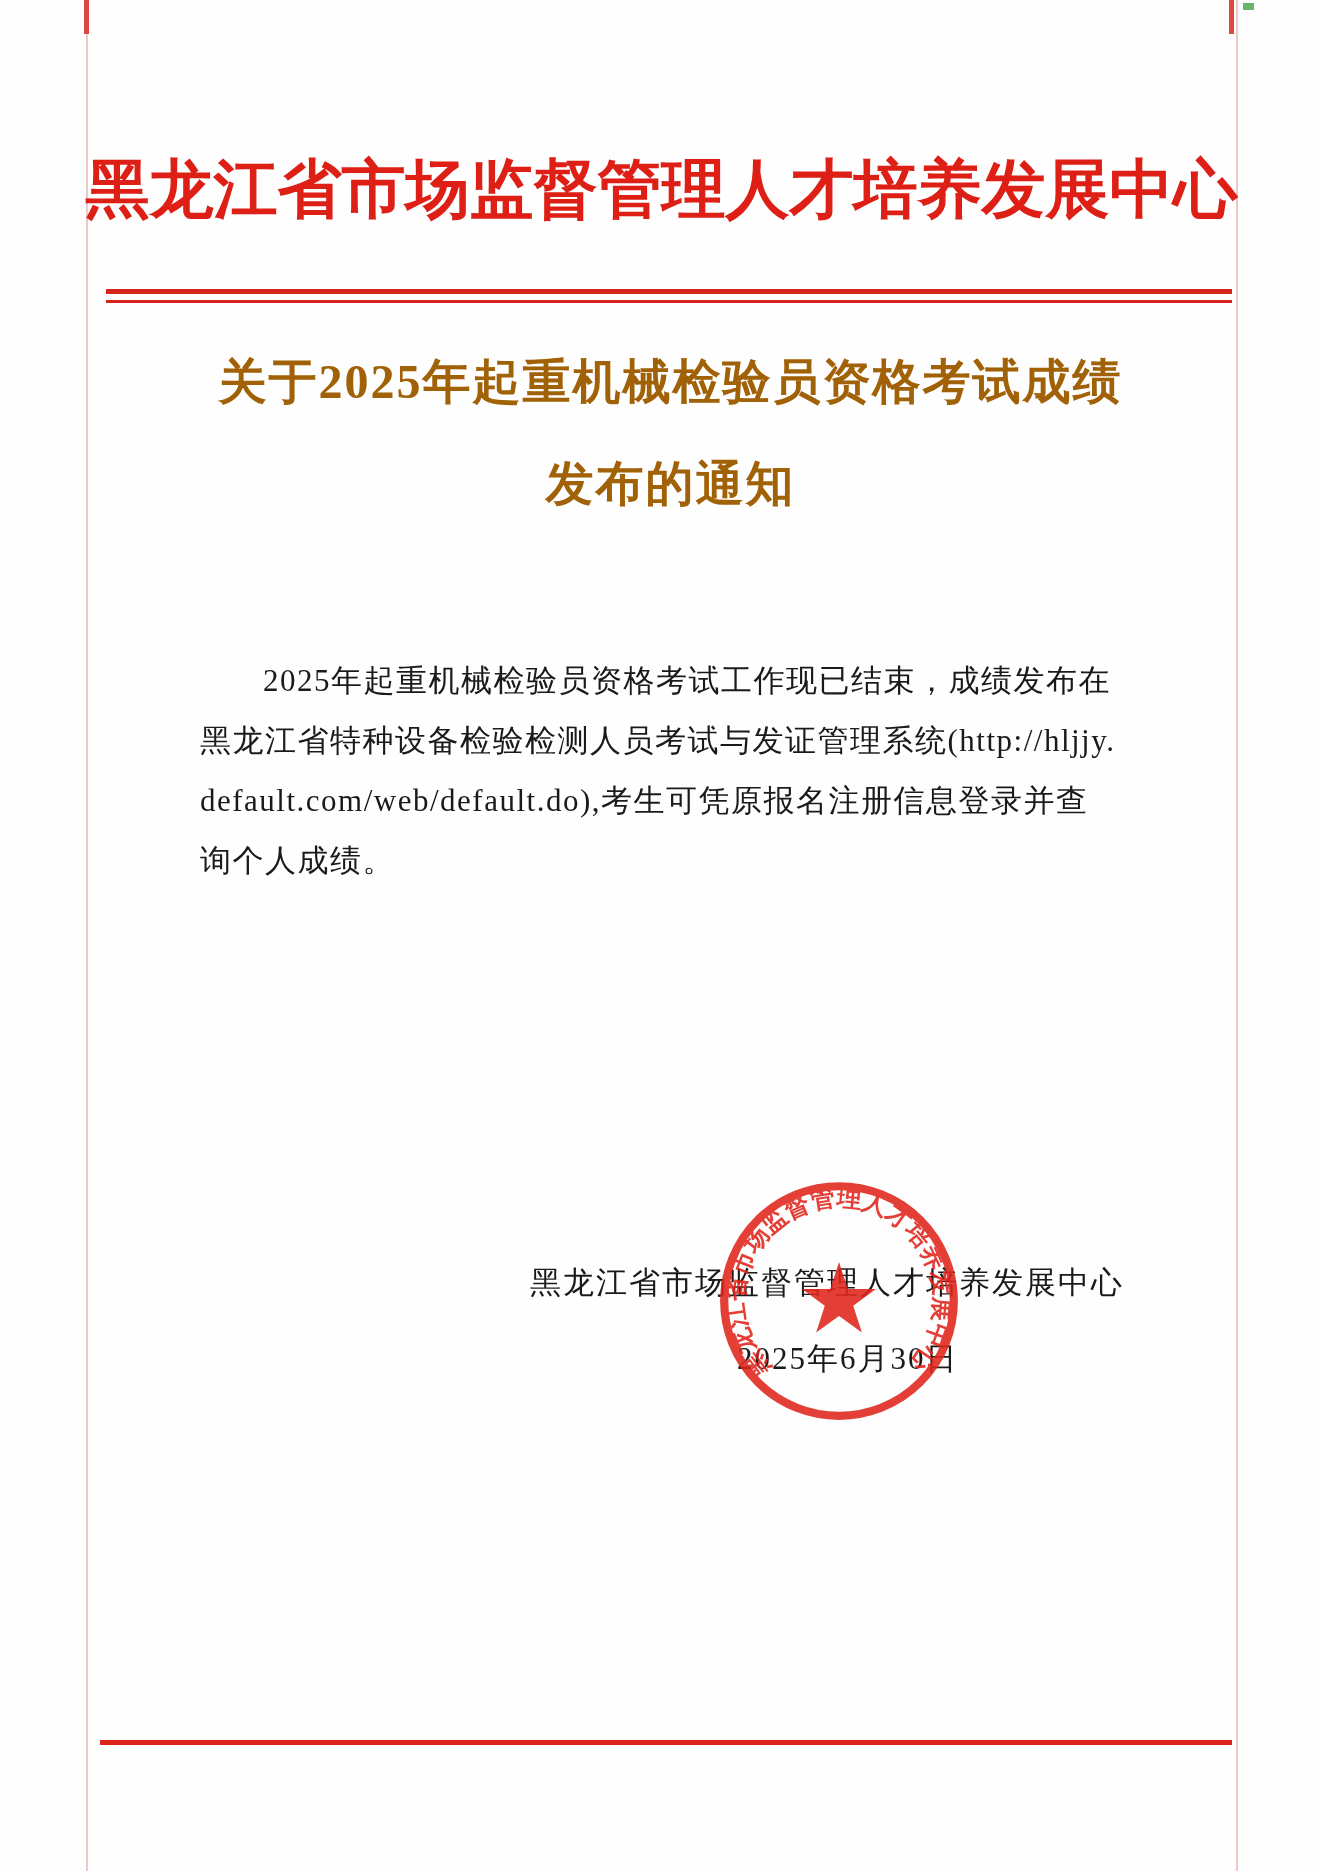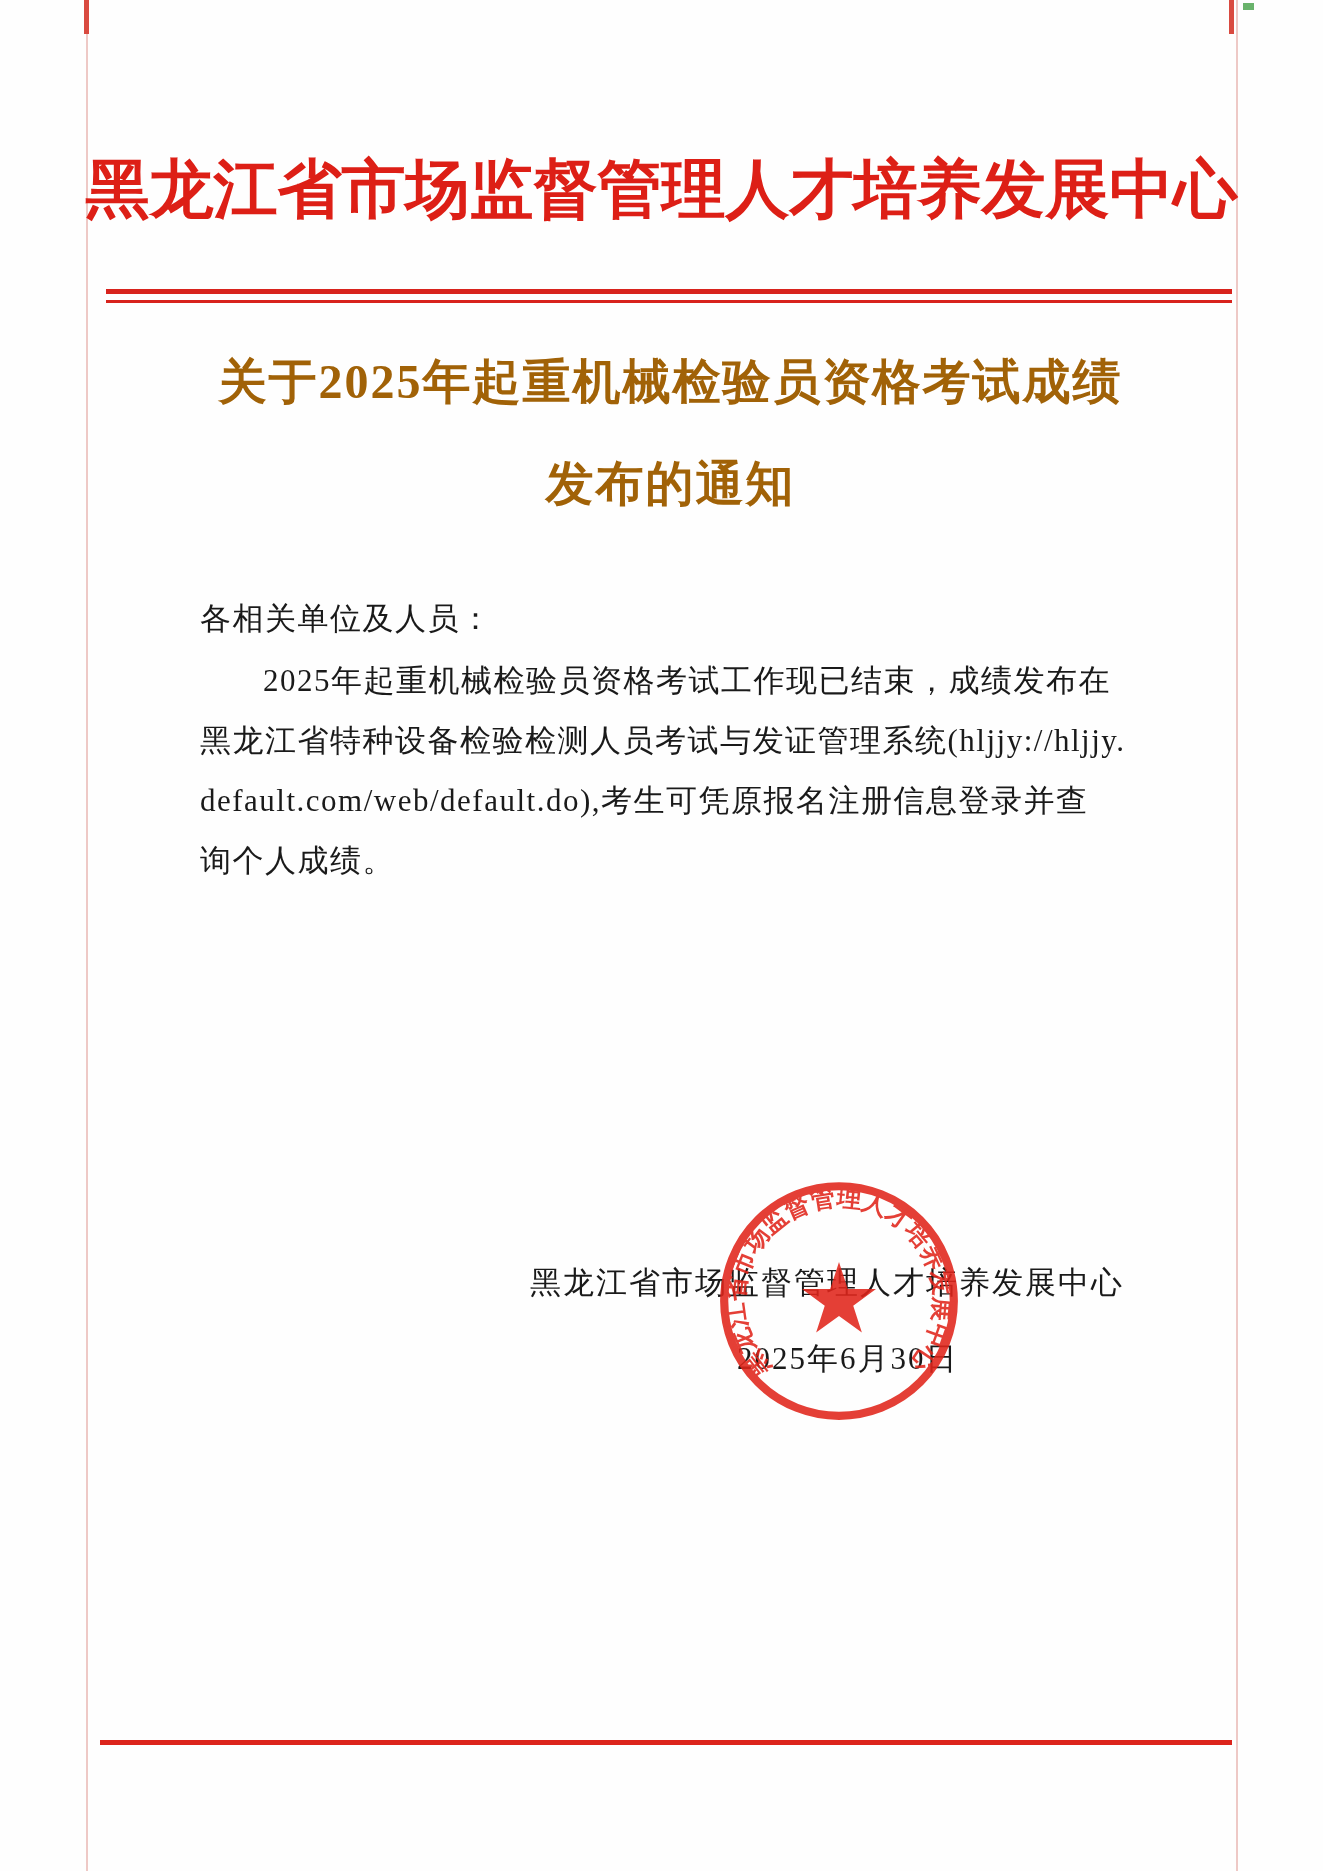--- a/index.html
+++ b/index.html
@@ -63,23 +63,22 @@
   <div class="mark-green"></div>
 
   <div class="letterhead">黑龙江省市场监督管理人才培养发展中心</div>
 
   <div class="rule-thick"></div>
   <div class="rule-thin"></div>
 
   <div class="doc-title l1">关于2025年起重机械检验员资格考试成绩</div>
   <div class="doc-title l2">发布的通知</div>
 
-  <div class="salutation">各相关单位及人员：</div>
   <div class="body-line indent bl1">2025年起重机械检验员资格考试工作现已结束，成绩发布在</div>
-  <div class="body-line bl2">黑龙江省特种设备检验检测人员考试与发证管理系统(hljjy://hljjy.</div>
+  <div class="body-line bl2">黑龙江省特种设备检验检测人员考试与发证管理系统(http://hljjy.</div>
   <div class="body-line bl3">default.com/web/default.do),考生可凭原报名注册信息登录并查</div>
   <div class="body-line bl4">询个人成绩。</div>
 
   <div class="signature">黑龙江省市场监督管理人才培养发展中心</div>
   <div class="doc-date">2025年6月30日</div>
 
   <div class="seal">
     <svg viewBox="0 0 240 240" xmlns="http://www.w3.org/2000/svg">
       <g fill="#e1251b" opacity="0.88">
         <circle cx="120" cy="122" r="112" fill="none" stroke="#e1251b" stroke-width="8"></circle>

